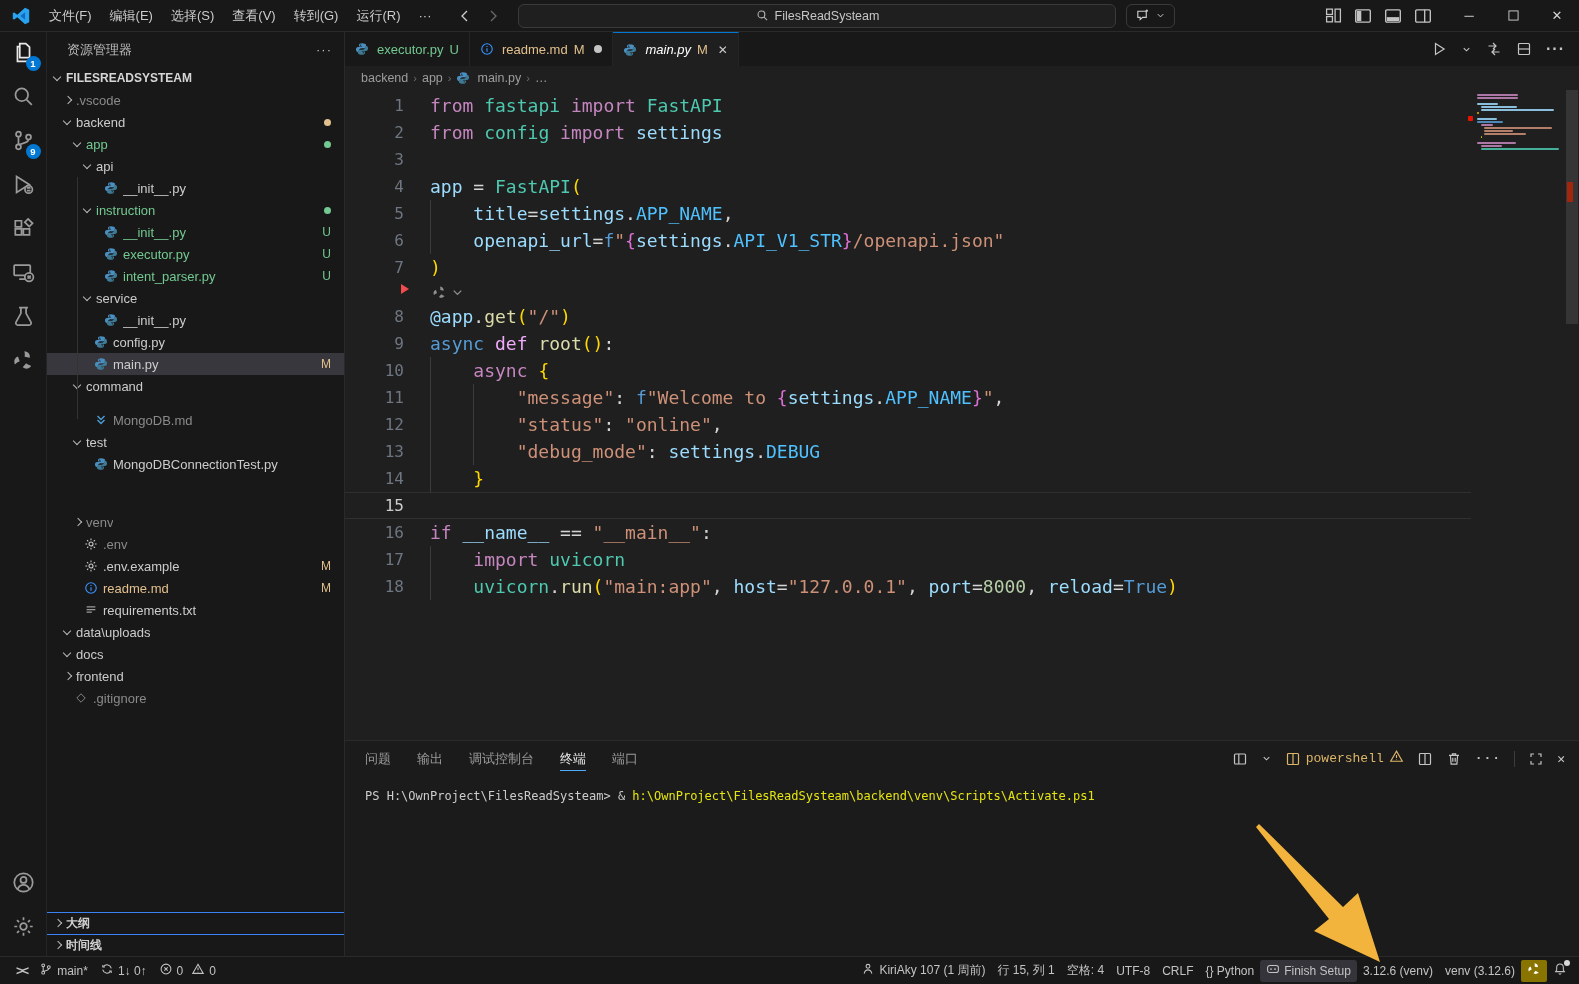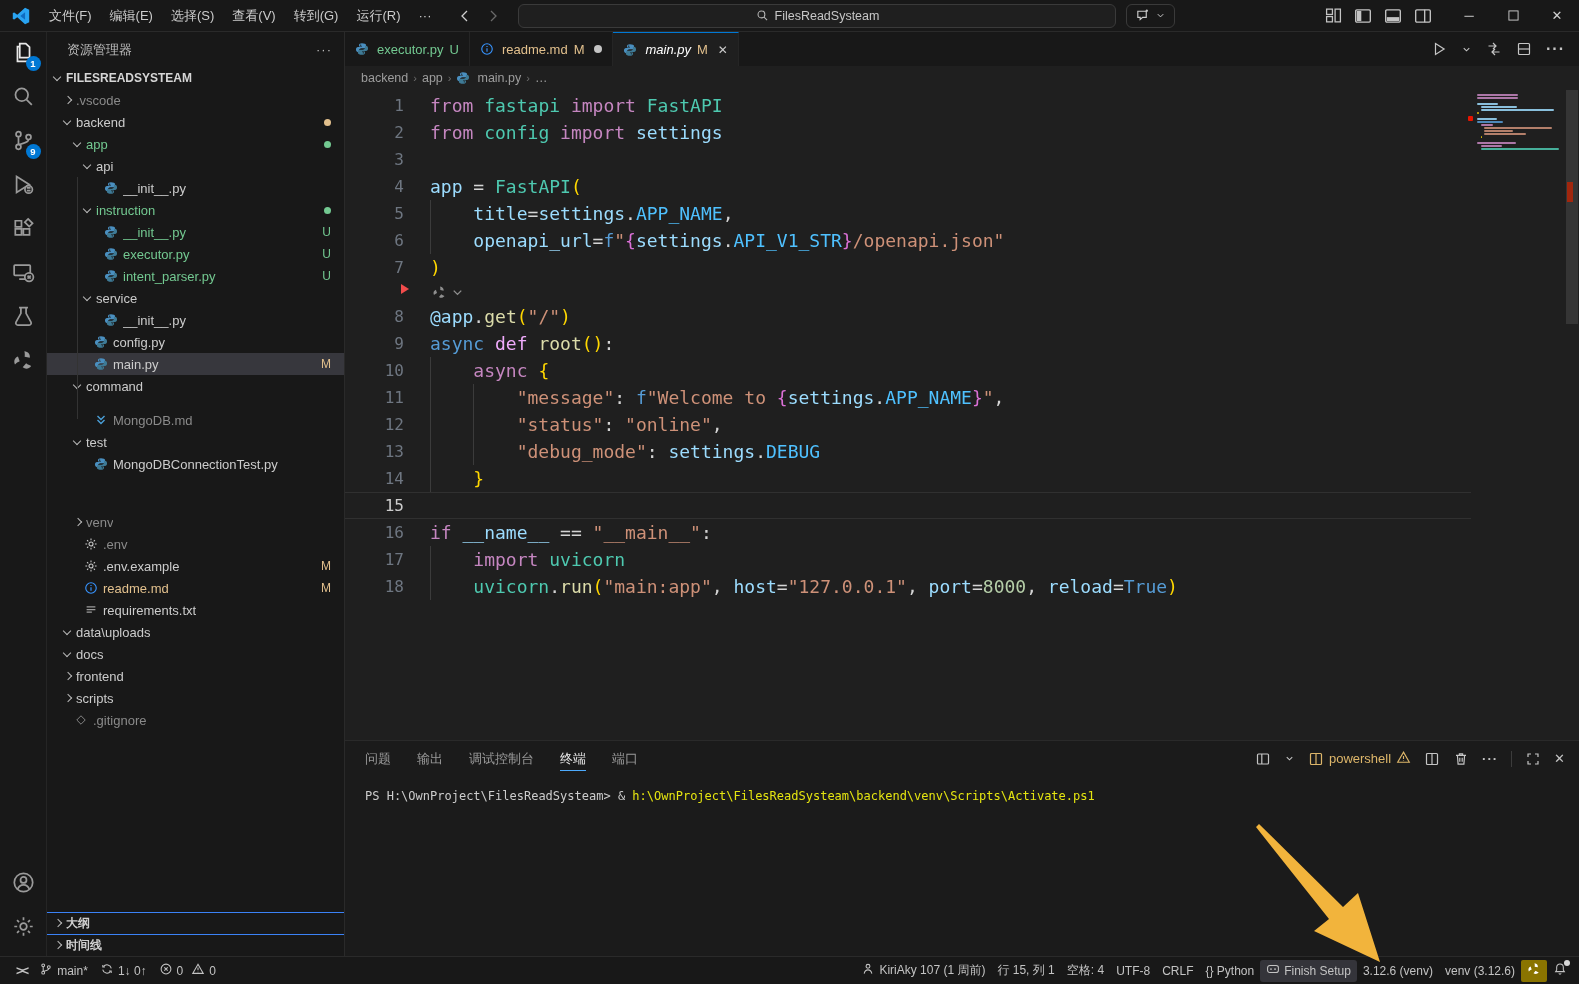--- a/index.html
+++ b/index.html
@@ -79,21 +79,21 @@
   .mm-dot{position:absolute;left:-9px;width:5px;height:5px;background:#e51400;border-radius:1px;}
   .vscrollbar{position:absolute;top:0;right:0;width:14px;bottom:0;}
   .vthumb{position:absolute;top:0;left:1px;width:12px;height:234px;background:rgba(121,121,121,0.25);}
   .ovr-marker{position:absolute;left:2px;width:6px;top:92px;height:20px;background:#a1260d;}
   
   .panel{height:216px;border-top:1px solid #2a2a2a;background:#1b1b1b;display:flex;flex-direction:column;flex:none;}
   .panel-tabs{height:35px;display:flex;align-items:center;padding-left:20px;gap:26px;font-size:13px;color:#9a9a9a;flex:none;}
   .ptab{height:35px;display:flex;align-items:center;position:relative;}
   .ptab.active{color:#e7e7e7;}
   .ptab.active::after{content:"";position:absolute;left:0;right:0;bottom:5px;height:1.5px;background:#4daafc;}
-  .panel-actions{margin-left:auto;display:flex;align-items:center;gap:13px;padding-right:14px;color:#c5c5c5;font-size:13px;}
+  .panel-actions{margin-left:auto;display:flex;align-items:center;gap:13px;padding-right:14px;color:#c5c5c5;font-size:13px;font-family:Liberation Mono, monospace;}
   .panel-actions .icon{display:flex;align-items:center;}
   .term-label{display:flex;align-items:center;gap:5px;color:#ddb66a;}
   .pa-div{width:1px;height:16px;background:#3c3c3c;}
   .terminal{flex:1;padding:12px 0 0 20px;font-family:"DejaVu Sans Mono","Liberation Mono",monospace;font-size:12px;line-height:17px;position:relative;}
   .tline{white-space:pre;position:relative;}
   .cmd-dot{position:absolute;left:-13px;top:5px;width:7px;height:7px;border-radius:50%;background:#3b8eea;}
   
   .statusbar{height:28px;background:#181818;border-top:1px solid #2a2a2a;display:flex;align-items:center;font-size:12px;color:#c3c3c3;flex:none;padding:0 6px 0 10px;}
   .st-item{display:flex;align-items:center;gap:4px;padding:0 6px;height:22px;white-space:nowrap;}
   .st-item svg{width:14px;height:14px;}
@@ -446,24 +446,20 @@
             <span class="chev d"></span>
             <span class="tlabel t-norm">data\uploads</span>
           </div>
           <div class="trow" style="padding-left: 14px;">
             <span class="chev d"></span>
             <span class="tlabel t-norm">docs</span>
           </div>
           <div class="trow" style="padding-left: 14px;">
             <span class="chev r"></span>
             <span class="tlabel t-norm">frontend</span>
-          </div>
-          <div class="trow" style="padding-left: 14px;">
-            <span class="chev r"></span>
-            <span class="tlabel t-norm">scripts</span>
           </div>
           <div class="trow" style="padding-left: 14px;">
             <span style="width: 13px;"></span>
             <span class="ficon">
               <svg width="13" height="13" viewBox="0 0 16 16" fill="none" stroke="#8a8a8a">
                 <rect x="4.6" y="4.6" width="6.8" height="6.8" transform="rotate(45 8 8)"></rect>
               </svg>
             </span>
             <span class="tlabel t-gray">.gitignore</span>
           </div>

